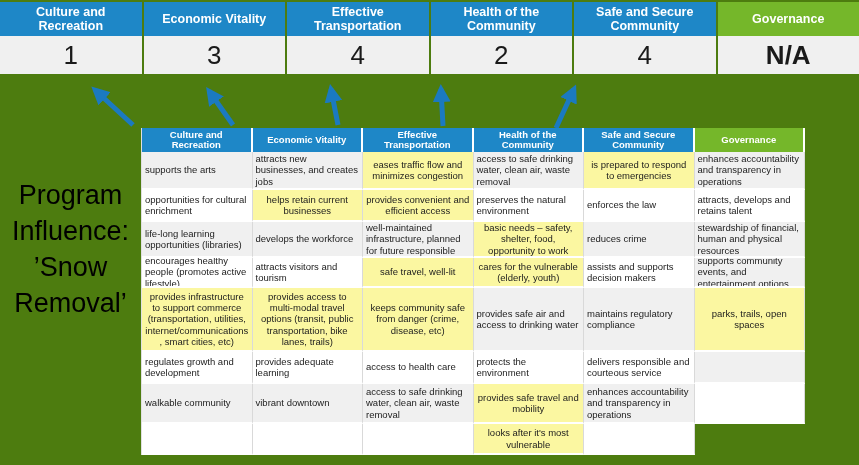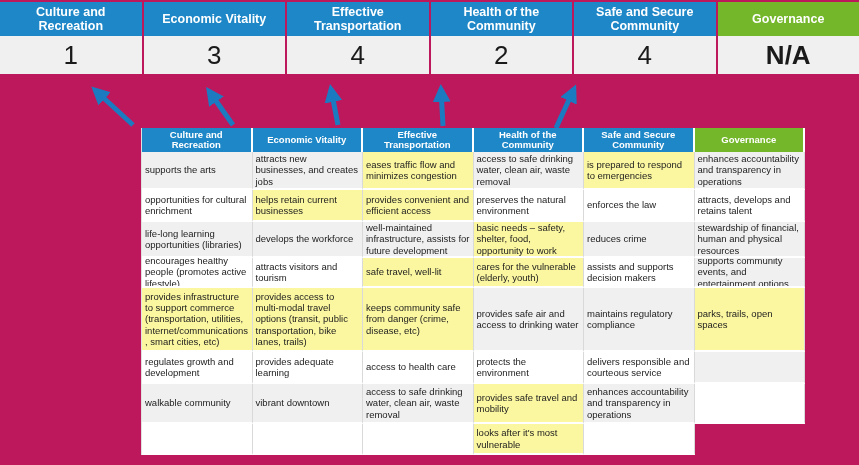--- a/index.html
+++ b/index.html
@@ -1,17 +1,17 @@
 <!DOCTYPE html>
 <html style="--c-blue: #1E87C7; --c-green: #75B72A; --c-yellow: #FBF7A1; --c-band: #F0F0F0; --c-arrow: #1B7AC0;"><head>
 <meta charset="utf-8">
 <style>
   html,body{margin:0;padding:0;background:#fff;}
   body{width:859px;height:465px;overflow:hidden;font-family:"Liberation Sans",sans-serif;}
-  .stage{position:relative;width:859px;height:465px;background:#be185d;}
+  .stage{position:relative;width:859px;height:465px;background:#4d7c0f;}
 
   
   .scoreboard{position:absolute;left:0;top:2px;width:859px;}
   .sb-row{display:flex;width:100%;}
   .sb-cell{flex:1 1 0;margin-right:2px;display:flex;align-items:center;justify-content:center;
            text-align:center;box-sizing:border-box;}
   .sb-cell:last-child{margin-right:0;font-weight:bold;}
   .sb-head .sb-cell{height:34px;background:var(--c-blue);color:#fff;font-weight:bold;
                     font-size:12.5px;line-height:1.15;padding:1px 6px;}
   .sb-head .sb-cell.green{background:var(--c-green);}
@@ -33,21 +33,21 @@
           border-left:1px solid #e0e0e0;}
   .m-h{background:var(--c-blue);color:#fff;font-weight:bold;font-size:9.5px;line-height:1.1;
        display:flex;align-items:center;justify-content:center;text-align:center;
        padding:1px 2px;box-sizing:border-box;border-right:2px solid #fff;}
   .m-h.green{background:var(--c-green);}
   .m-c{font-size:9.5px;line-height:1.2;color:#1c1c1c;display:flex;align-items:center;
        padding:1px 3px;box-sizing:border-box;background:#fff;
        border-right:1px solid #d9d9d9;border-bottom:2px solid #fff;
        overflow:hidden;overflow-wrap:break-word;}
   .m-c.band{background:var(--c-band);}
-  .m-c.hl{background:var(--c-yellow);}
+  .m-c.hl{background:var(--c-yellow);text-align:center;}
   .m-c span{display:block;width:100%;}
 </style>
 </head>
 <body>
 
 <div class="stage">
 
   <div class="scoreboard">
     <div class="sb-row sb-head">
       <div class="sb-cell">Culture and Recreation</div>
@@ -73,20 +73,26 @@
         <path class="ah" d="M0,0 L18,9 L0,18 Z"></path>
       </marker>
     </defs>
     <line class="arrow" x1="133" y1="49" x2="95" y2="14" marker-end="url(#ah)"></line>
     <line class="arrow" x1="233" y1="49" x2="209" y2="15" marker-end="url(#ah)"></line>
     <line class="arrow" x1="338" y1="49" x2="331" y2="13" marker-end="url(#ah)"></line>
     <line class="arrow" x1="443" y1="50" x2="441" y2="13" marker-end="url(#ah)"></line>
     <line class="arrow" x1="556" y1="52" x2="574" y2="13" marker-end="url(#ah)"></line>
   </svg>
 
+  <div class="title">
+    <div>Program</div>
+    <div>Influence:</div>
+    <div>’Snow</div>
+    <div>Removal’</div>
+  </div>
 
   <div class="matrix" id="matrix">
       <div class="m-h">Culture and Recreation</div>
       <div class="m-h">Economic Vitality</div>
       <div class="m-h">Effective Transportation</div>
       <div class="m-h">Health of the Community</div>
       <div class="m-h">Safe and Secure Community</div>
       <div class="m-h green">Governance</div>
       <div class="m-c band">
         <span>supports the arts</span>
@@ -124,21 +130,21 @@
       <div class="m-c">
         <span>attracts, develops and retains talent</span>
       </div>
       <div class="m-c band">
         <span>life-long learning opportunities (libraries)</span>
       </div>
       <div class="m-c band">
         <span>develops the workforce</span>
       </div>
       <div class="m-c band">
-        <span>well-maintained infrastructure, assists for future development</span>
+        <span>well-maintained infrastructure, planned for future responsible</span>
       </div>
       <div class="m-c band hl">
         <span>basic needs – safety, shelter, food, opportunity to work</span>
       </div>
       <div class="m-c band">
         <span>reduces crime</span>
       </div>
       <div class="m-c band">
         <span>stewardship of financial, human and physical resources</span>
       </div>

